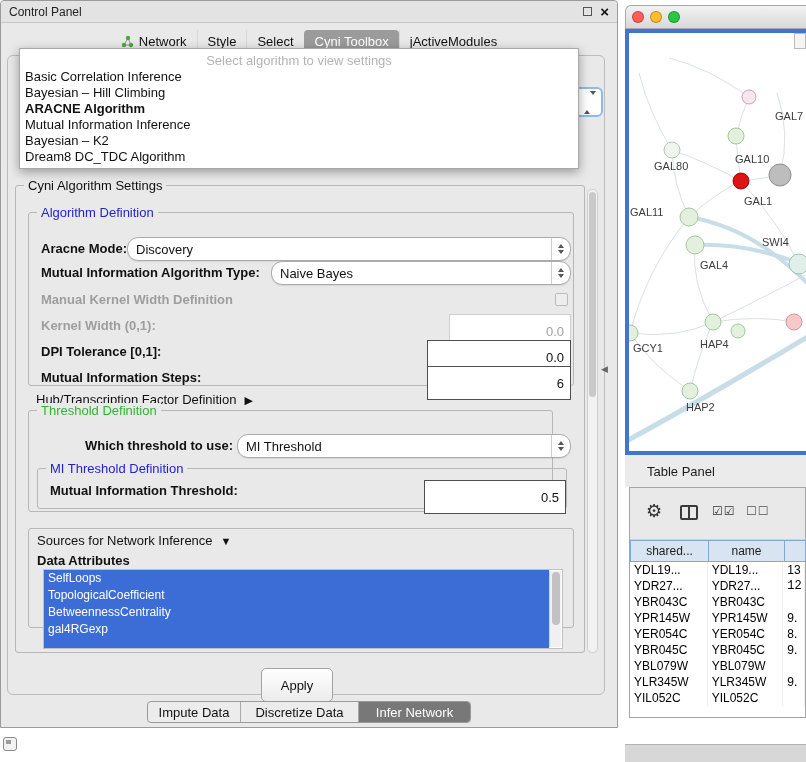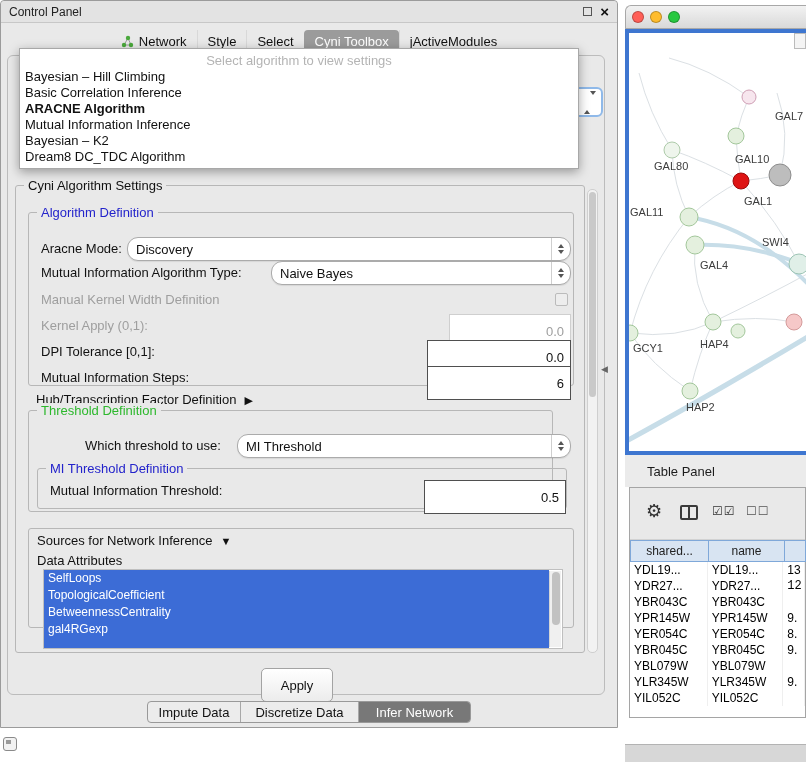--- a/index.html
+++ b/index.html
@@ -33,21 +33,21 @@
 
   .combo-fragment{position:absolute;left:552px;top:86px;width:50px;height:30px;background:#fff;
       border:2px solid #8fb9e9;border-radius:6px;z-index:1;display:flex;align-items:center;justify-content:flex-end;padding-right:5px}
 
   
   .group{position:absolute;border:1px solid #b7b7b7;border-radius:3px}
   .group-title{position:absolute;top:-8px;left:8px;background:#e9e9e9;padding:0 4px;font-size:13px;white-space:nowrap}
   .t-blue{color:#2323cb}
   .t-green{color:#2db82d}
 
-  .lbl{position:absolute;font-weight:normal;font-size:13px;white-space:nowrap}
+  .lbl{position:absolute;font-weight:bold;font-size:13px;white-space:nowrap}
   .lbl.plain{font-weight:normal}
   .lbl.gray{color:#9e9e9e}
 
   .combo{position:absolute;height:24px;background:#fff;border:1px solid #ababab;border-radius:11px;
       display:flex;align-items:center;box-shadow:0 1px 1px rgba(0,0,0,.08)}
   .combo .val{flex:1;padding:0 8px;font-size:13px;white-space:nowrap;overflow:hidden}
   .combo .arrows{width:19px;align-self:stretch;border-left:1px solid #cfcfcf;display:flex;flex-direction:column;align-items:center;justify-content:center}
   .tri-up{width:0;height:0;border:3px solid transparent;border-bottom:4px solid #555;margin-bottom:1px}
   .tri-dn{width:0;height:0;border:3px solid transparent;border-top:4px solid #555;margin-top:1px}
 
@@ -150,22 +150,22 @@
 
     <div class="cp-body-border"></div>
 
     <div class="combo-fragment">
       <span class="arrows" style="border:none"><span class="tri-up"></span><span class="tri-dn"></span></span>
     </div>
 
     <div class="algo-overlay">
       <span class="algo-placeholder">Select algorithm to view settings</span>
       <div class="algo-list">
+          <div class="algo-item">Basic Correlation Inference</div>
           <div class="algo-item">Bayesian – Hill Climbing</div>
-          <div class="algo-item">Basic Correlation Inference</div>
           <div class="algo-item sel">ARACNE Algorithm</div>
           <div class="algo-item">Mutual Information Inference</div>
           <div class="algo-item">Bayesian – K2</div>
           <div class="algo-item">Dream8 DC_TDC Algorithm</div>
         </div>
     </div>
 
     <div class="group" style="left:14px;top:184px;width:570px;height:468px">
       <span class="group-title">Cyni Algorithm Settings</span>
 
@@ -186,21 +186,21 @@
           <span class="val">Naive Bayes</span>
           <span class="arrows">
               <span class="tri-up"></span>
               <span class="tri-dn"></span>
             </span>
         </div>
 
         <span class="lbl gray" style="left:12px;top:79px">Manual Kernel Width Definition</span>
         <span class="checkbox" style="left:526px;top:80px"></span>
 
-        <span class="lbl gray" style="left:12px;top:105px">Kernel Apply (0,1):</span>
+        <span class="lbl gray" style="left:12px;top:105px">Kernel Width (0,1):</span>
         <div class="field disabled" style="left:420px;top:101px;width:122px">0.0</div>
 
         <span class="lbl" style="left:12px;top:131px">DPI Tolerance [0,1]:</span>
         <div class="field dark" style="left:398px;top:127px;width:144px">0.0</div>
 
         <span class="lbl" style="left:12px;top:157px">Mutual Information Steps:</span>
         <div class="field dark" style="left:398px;top:153px;width:144px">6</div>
       </div>
 
       <span class="lbl plain" style="left:20px;top:206px">

